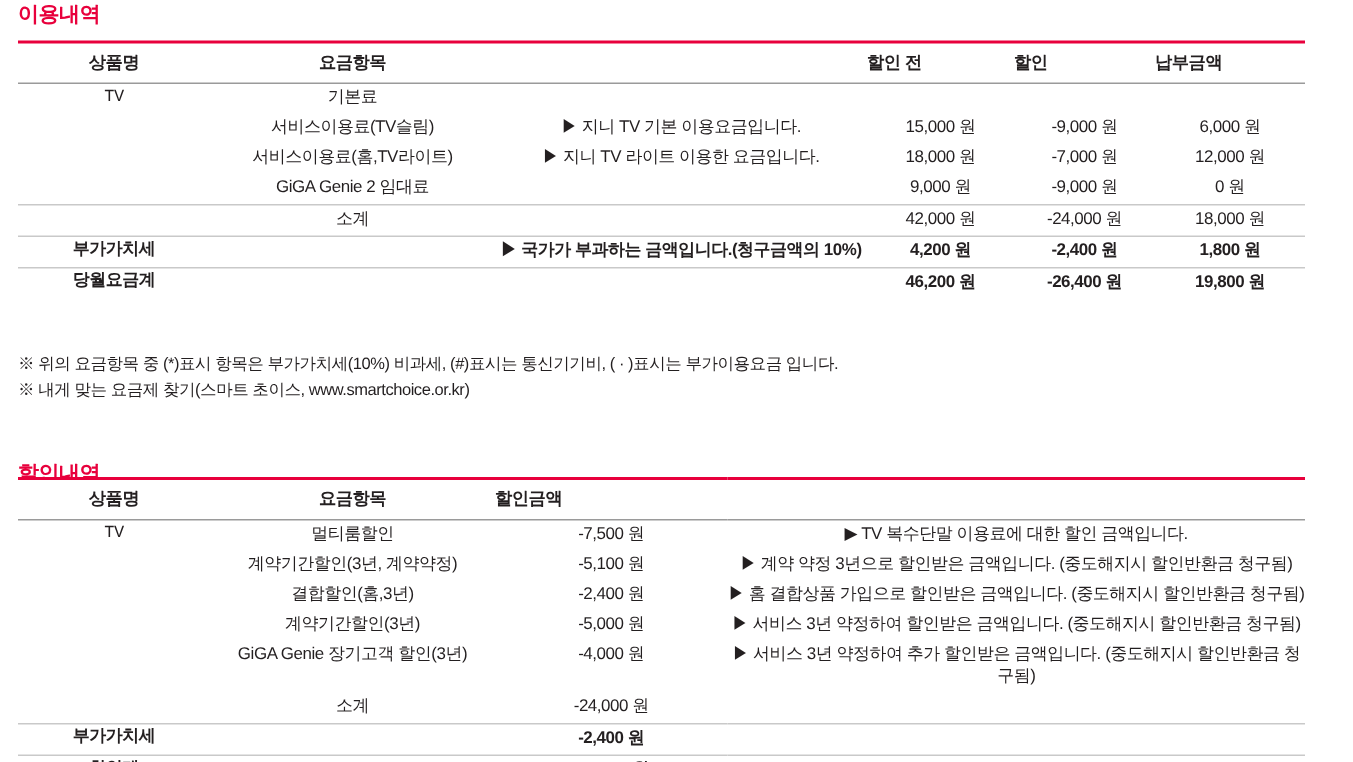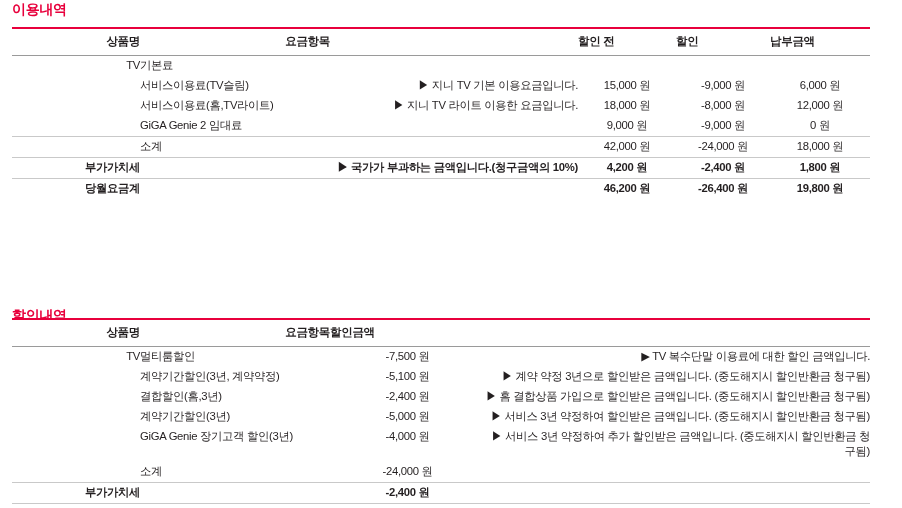--- a/index.html
+++ b/index.html
@@ -57,26 +57,26 @@
   }
   .tbl tbody td {
     font-size: 11.3px;
     padding: 2px 0 3px 0;
     color: #231f20;
     letter-spacing: -0.3px;
     vertical-align: top;
     line-height: 15px;
   }
 
-  .th-l { text-align: right; }
+  .th-l { text-align: center; }
   .th-r { text-align: left; padding-right: 2px !important; }
 
-  .c-name   { text-align: right; }
-  .c-item   { text-align: left; }
-  .c-desc   { text-align: right; color: #231f20; }
+  .c-name   { text-align: center; font-family: Liberation Mono, monospace; }
+  .c-item   { text-align: center; }
+  .c-desc   { text-align: center; color: #231f20; }
   .c-num    { text-align: center; padding-right: 2px; }
   .indent1  { padding-left: 18px; margin-top: 36px; }
 
   .bold { font-weight: bold; }
 
   
   .sep-top td { border-top: 1px solid #c9c9c9; }
   .tbl .last-row td { border-bottom: 2px solid #9a9a9a; }
 
   
@@ -132,21 +132,21 @@
           <td class="c-desc">▶ 지니 TV 기본 이용요금입니다.</td>
           <td class="c-num">15,000 원</td>
           <td class="c-num">-9,000 원</td>
           <td class="c-num">6,000 원</td>
         </tr>
         <tr>
           <td class="c-name"></td>
           <td class="c-item indent1">서비스이용료(홈,TV라이트)</td>
           <td class="c-desc">▶ 지니 TV 라이트 이용한 요금입니다.</td>
           <td class="c-num">18,000 원</td>
-          <td class="c-num">-8,000 원</td>
+          <td class="c-num">-7,000 원</td>
           <td class="c-num">12,000 원</td>
         </tr>
         <tr>
           <td class="c-name"></td>
           <td class="c-item indent1">GiGA Genie 2 임대료</td>
           <td class="c-desc"></td>
           <td class="c-num">9,000 원</td>
           <td class="c-num">-9,000 원</td>
           <td class="c-num">0 원</td>
         </tr>
@@ -170,20 +170,24 @@
           <td class="c-name bold">당월요금계</td>
           <td class="c-item bold"></td>
           <td class="c-desc bold"></td>
           <td class="c-num bold">46,200 원</td>
           <td class="c-num bold">-26,400 원</td>
           <td class="c-num bold">19,800 원</td>
         </tr>
       </tbody>
   </table>
 
+  <div class="notes">
+    <div>※ 위의 요금항목 중 (*)표시 항목은 부가가치세(10%) 비과세, (#)표시는 통신기기비, ( · )표시는 부가이용요금 입니다.</div>
+    <div>※ 내게 맞는 요금제 찾기(스마트 초이스, www.smartchoice.or.kr)</div>
+  </div>
 
   <div class="section-title" id="discount-title">할인내역</div>
 
   <table class="tbl" id="discount-table">
     <colgroup>
       <col style="width:128px">
       <col style="width:190px">
       <col style="width:155px">
       <col style="width:385px">
     </colgroup>

